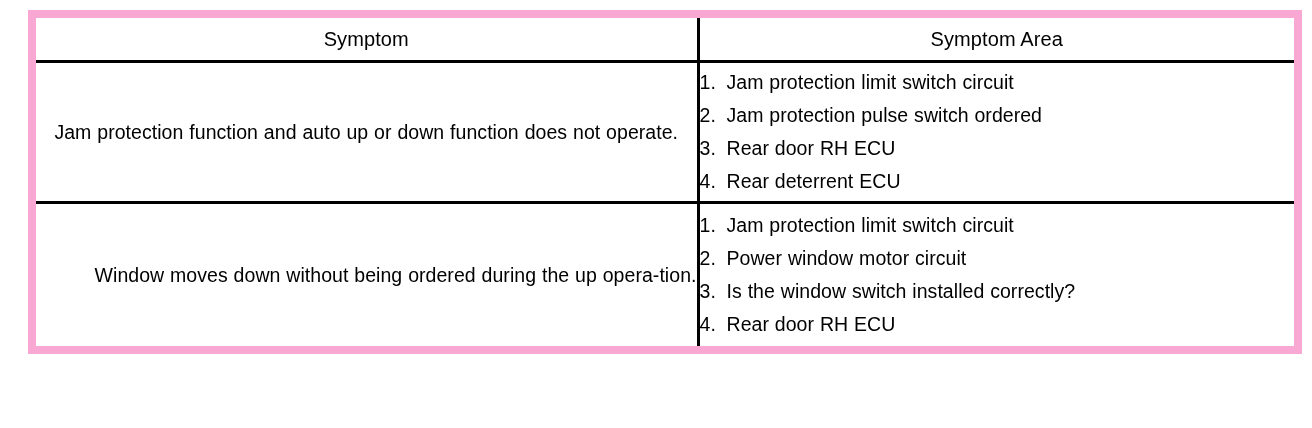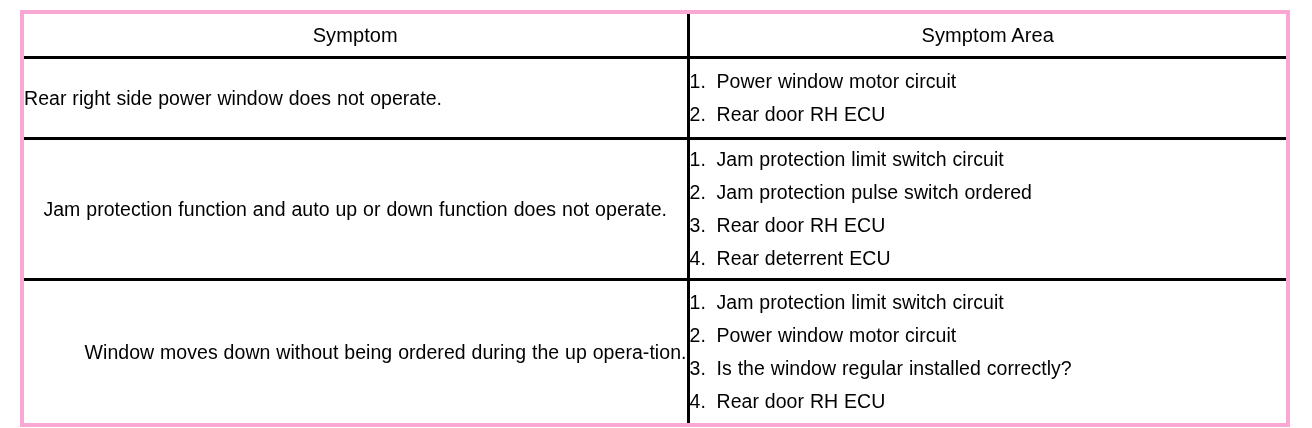--- a/index.html
+++ b/index.html
@@ -19,26 +19,26 @@
     position: relative;
     width: 1312px;
     height: 428px;
     overflow: hidden;
     background: #ffffff;
   }
 
   
   .symptom-table {
     position: absolute;
-    left: 20px;
+    left: 28px;
     top: 10px;
     width: 1266px;
     border-collapse: collapse;
     table-layout: fixed;
-    border: 4px solid #f9a8d4;
+    border: 8px solid #f9a8d4;
     background: #a16207;
   }
 
   .symptom-table col.col-symptom { width: 666px; }
   .symptom-table col.col-suspect { width: 600px; }
 
   .symptom-table th,
   .symptom-table td {
     border: 3px solid #000000;
     padding: 0;
@@ -119,37 +119,20 @@
           <span class="head-label">Symptom</span>
         </th>
         <th class="head-cell">
           <span class="head-label">Symptom Area</span>
         </th>
       </tr>
     </thead>
 
     <tbody>
 
-      <tr class="row-1">
-        <td class="symptom-cell">
-          <span class="symptom-text">Rear right side power window does not operate.</span>
-        </td>
-        <td class="suspect-cell">
-          <ul class="suspect-list">
-            <li class="suspect-item">
-              <span class="item-num">1.</span>
-              <span class="item-text">Power window motor circuit</span>
-            </li>
-            <li class="suspect-item">
-              <span class="item-num">2.</span>
-              <span class="item-text">Rear door RH ECU</span>
-            </li>
-          </ul>
-        </td>
-      </tr>
 
       <tr class="row-2">
         <td class="symptom-cell">
           <span class="symptom-text">Jam protection function and auto up or down function does not operate.</span>
         </td>
         <td class="suspect-cell">
           <ul class="suspect-list">
             <li class="suspect-item">
               <span class="item-num">1.</span>
               <span class="item-text">Jam protection limit switch circuit</span>
@@ -179,21 +162,21 @@
             <li class="suspect-item">
               <span class="item-num">1.</span>
               <span class="item-text">Jam protection limit switch circuit</span>
             </li>
             <li class="suspect-item">
               <span class="item-num">2.</span>
               <span class="item-text">Power window motor circuit</span>
             </li>
             <li class="suspect-item">
               <span class="item-num">3.</span>
-              <span class="item-text">Is the window regular installed correctly?</span>
+              <span class="item-text">Is the window switch installed correctly?</span>
             </li>
             <li class="suspect-item">
               <span class="item-num">4.</span>
               <span class="item-text">Rear door RH ECU</span>
             </li>
           </ul>
         </td>
       </tr>
 
     </tbody>

